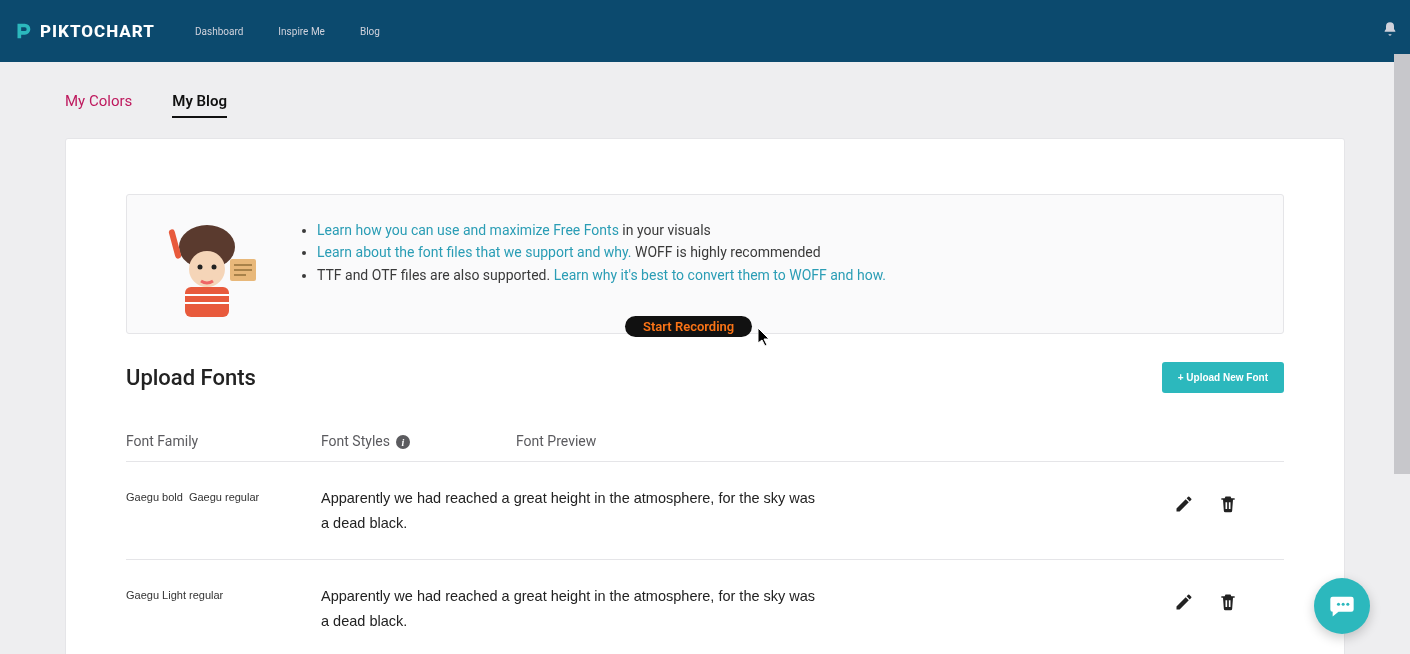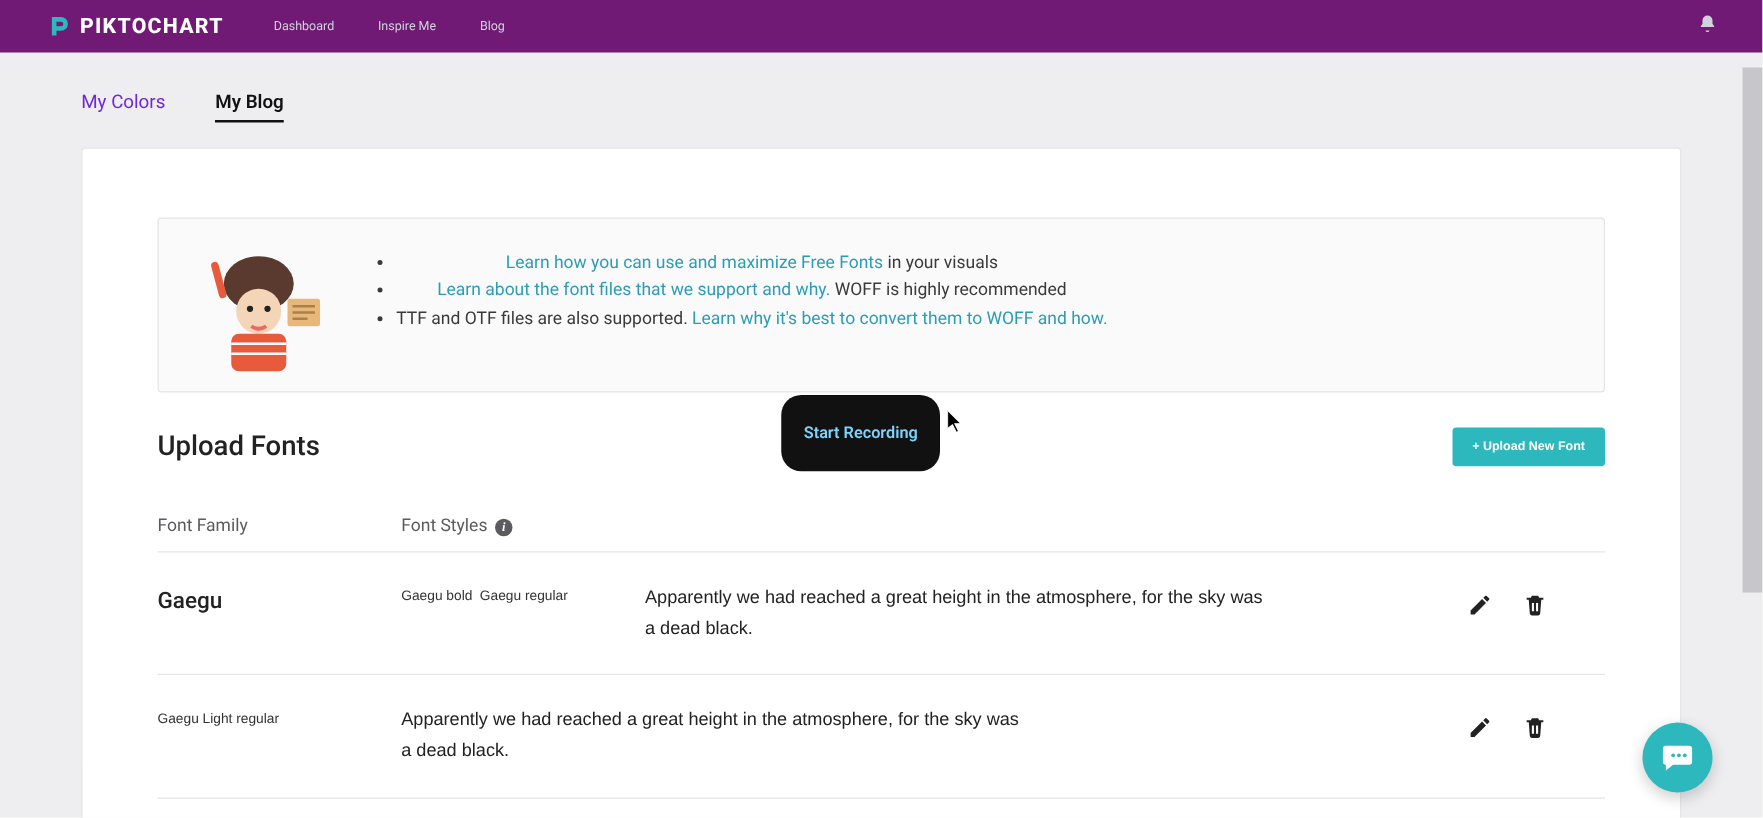--- a/index.html
+++ b/index.html
@@ -7,25 +7,25 @@
     font-family: -apple-system, BlinkMacSystemFont, "Segoe UI", Roboto, Helvetica, Arial, sans-serif;
     background: #eeeef0;
     color: #333;
     width: 1410px;
     height: 654px;
     overflow: hidden;
     position: relative;
   }
   
   .topnav {
-    background: #701a75;
-    height: 42px;
+    background: #0c4a6e;
+    height: 62px;
     display: flex;
     align-items: center;
-    padding: 0 36px;
+    padding: 0 12px;
     color: #fff;
   }
   .logo {
     display: flex;
     align-items: center;
     font-weight: 800;
     letter-spacing: 1px;
     font-size: 17px;
     color: #fff;
   }
@@ -63,21 +63,21 @@
   .chevron { color:#bfc2d4; }
 
   
   .tabs {
     display:flex;
     gap: 40px;
     padding: 30px 0 10px 65px;
     font-size: 15px;
   }
   .tab {
-    color: #6d28d9;
+    color: #be185d;
     padding-bottom: 6px;
     cursor: pointer;
   }
   .tab.active {
     color: #111;
     font-weight: 600;
     border-bottom: 2px solid #111;
   }
 
   
@@ -89,21 +89,20 @@
     padding: 55px 60px 40px 60px;
   }
   .info-box {
     border:1px solid #e5e5e8;
     border-radius:3px;
     background:#fafafb;
     padding: 14px 20px 14px 20px;
     display:flex;
     align-items:stretch;
     gap: 30px;
-    text-align: center;
   }
   .illus {
     width: 120px;
     flex-shrink:0;
     display:flex;
     align-items:flex-end;
     justify-content:center;
   }
   .info-list {
     list-style: disc;
@@ -156,23 +155,23 @@
   .preview { font-size:14.5px; color:#222; line-height:1.7; font-family: "Comic Sans MS", cursive, sans-serif; max-width: 500px; }
   .actions { margin-left:auto; display:flex; gap:24px; align-items:center; padding-top:8px; color:#222; }
   .actions span { cursor:pointer; }
 
   
   .recording {
     position:absolute;
     top: 316px;
     left: 625px;
     background:#111;
-    color:#7dd3fc;
+    color:#f97316;
     font-size:13px;
-    padding: 23px 18px;
+    padding: 3px 18px;
     border-radius: 16px;
     font-weight:600;
   }
   
   .cursor {
     position:absolute;
     top:328px;
     left:758px;
     pointer-events:none;
   }
@@ -283,25 +282,25 @@
     <div class="section-title">Upload Fonts</div>
     <button class="upload-btn">+ Upload New Font</button>
   </div>
 
   <div class="thead">
     <div class="col-family">Font Family</div>
     <div class="col-styles">
       <span>Font Styles</span>
       <span class="info-icon">i</span>
     </div>
+    <div class="col-preview">Font Preview</div>
     <div class="col-actions"></div>
   </div>
 
   <div class="trow">
-    <div class="col-family family-name">Gaegu</div>
     <div class="col-styles styles">
       <div>Gaegu bold</div>
       <div>Gaegu regular</div>
     </div>
     <div class="col-preview preview">Apparently we had reached a great height in the atmosphere, for the sky was a dead black.</div>
     <div class="col-actions actions">
       <span>
         <svg width="20" height="20" viewBox="0 0 24 24" fill="#222">
             <path d="M3 17.25V21h3.75l11-11.04-3.75-3.75L3 17.25zM20.71 7.04a1 1 0 0 0 0-1.41l-2.34-2.34a1 1 0 0 0-1.41 0l-1.83 1.83 3.75 3.75 1.83-1.83z"></path>
           </svg>

